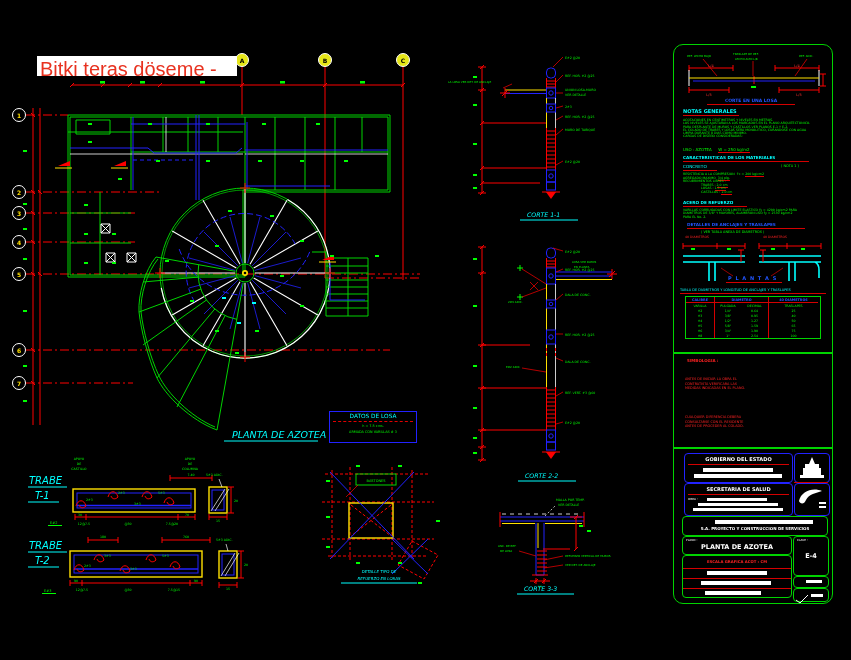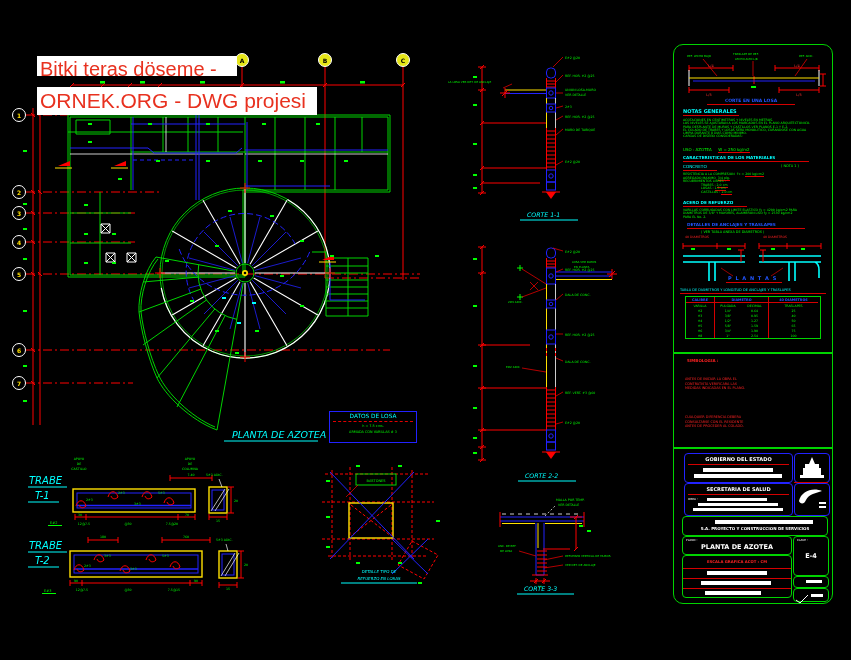--- a/index.html
+++ b/index.html
@@ -304,21 +304,20 @@
     <rect x="356" y="474" width="40" height="11" stroke="#00d400"></rect>
     <text class="g35 mid" x="376" y="481.5">BASTONES</text>
     <path stroke="#ff0000" stroke-width=".7" d="M358,485L346,497"></path>
     <text class="c4 mid" x="379" y="573">DETALLE TIPO DE</text>
     <text class="c4 mid" x="379" y="580">REFUERZO EN LOSAS</text>
     <path stroke="#00ffff" d="M341,583H417"></path>
   </g>
 </svg>
 
 <div class="abs banner" style="left:37px;top:56px;width:197px;height:20px;font-size:20px;line-height:27px;padding-left:3px;">Bitki teras döşeme -</div>
-<div class="abs banner" style="left:37px;top:87px;width:277px;height:28px;font-size:21px;line-height:28px;padding-left:3px;">ORNEK.ORG - DWG projesi</div>
 
 <div class="abs" style="left:329px;top:411px;width:86px;height:30px;border:1.5px solid #2222ff;text-align:center;">
   <div class="cy tt" style="font-size:5.8px;line-height:9px;">DATOS DE LOSA</div>
   <div style="border-top:1px dashed #e00000;margin:0 3px;"></div>
   <div class="gr tt" style="font-size:3.4px;line-height:5.5px;margin-top:2px;">h = 7.5 cms.</div>
   <div class="gr tt" style="font-size:3.4px;line-height:5px;">ARMADA CON VARILLAS # 3</div>
 </div>
 
 <div id="panel" class="abs">
   <div class="pborder"></div>

